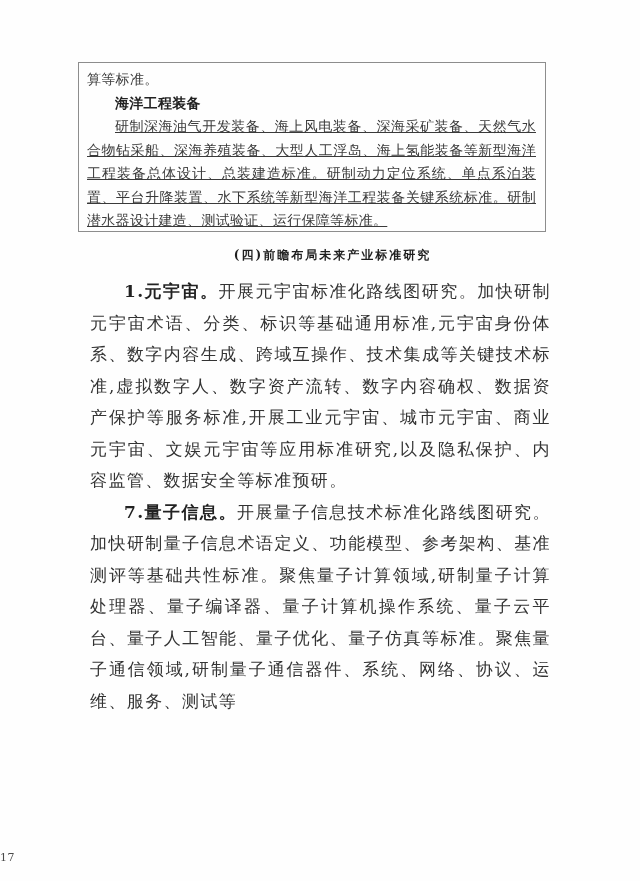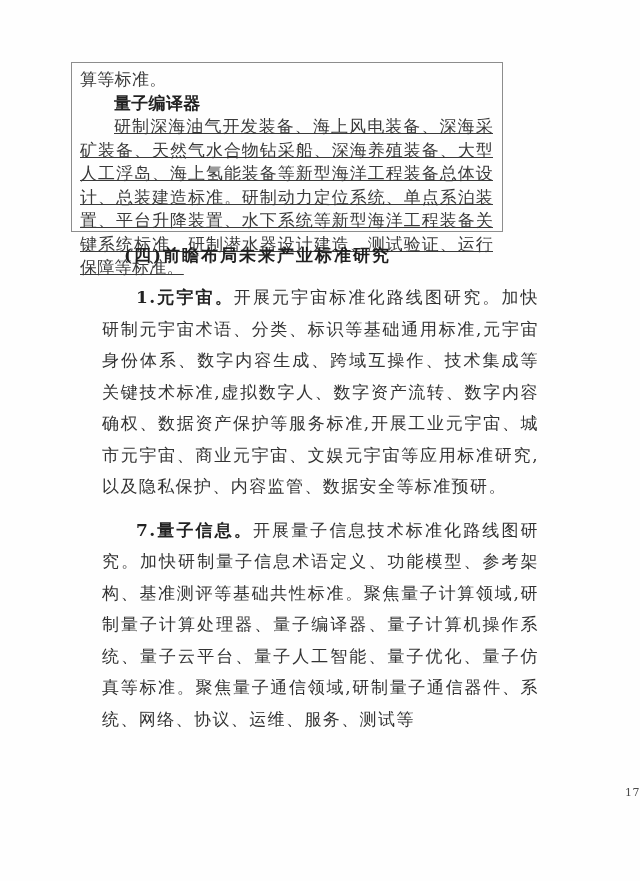--- a/index.html
+++ b/index.html
@@ -12,28 +12,28 @@
     width: 640px;
     height: 881px;
     background: #fefefe;
     font-family: "DejaVu Serif", "Liberation Serif", serif;
     color: #2e2e2e;
     overflow: hidden;
   }
   
   .callout {
     position: absolute;
-    left: 71px;
+    left: 78px;
     top: 62px;
-    width: 432px;
+    width: 468px;
     height: 170px;
     box-sizing: border-box;
     border: 1px solid #8d8d8d;
     padding: 5px 9px 5px 8px;
-    font-size: 17px;
+    font-size: 14px;
     line-height: 23.5px;
     letter-spacing: 0.3px;
     color: #3a3a3a;
     text-align: justify;
   }
   .callout .cont {
     text-indent: 0;
   }
   .callout .subhead {
     font-weight: bold;
@@ -46,60 +46,61 @@
     text-decoration: underline;
   }
   
   .content {
     position: absolute;
     left: 90px;
     top: 240px;
     width: 461px;
   }
   .section-heading {
-    font-size: 17px;
+    font-size: 12px;
     font-weight: bold;
     color: #1f1f1f;
     letter-spacing: 2px;
     text-indent: 2em;
     margin: 0 0 6px 0;
     line-height: 30px;
+    text-align: center;
   }
   .para {
-    margin: 12px;
+    margin: 0;
     font-size: 17px;
     line-height: 31.5px;
     letter-spacing: 1.4px;
     text-align: justify;
     text-indent: 2em;
     color: #333333;
   }
   .para .lead {
     font-weight: bold;
     color: #222222;
   }
   .page-footer {
     position: absolute;
     left: 0;
-    top: 786px;
+    top: 851px;
     width: 100%;
-    text-align: right;
+    text-align: left;
     font-size: 11px;
     color: #4a4a4a;
     letter-spacing: 0.5px;
   }
 </style>
 </head>
 <body>
 
 <div class="page">
 
   <div class="callout">
     <div class="cont">算等标准。</div>
-    <div class="subhead">量子编译器</div>
+    <div class="subhead">海洋工程装备</div>
     <div class="cbody">研制深海油气开发装备、海上风电装备、深海采矿装备、天然气水合物钻采船、深海养殖装备、大型人工浮岛、海上氢能装备等新型海洋工程装备总体设计、总装建造标准。研制动力定位系统、单点系泊装置、平台升降装置、水下系统等新型海洋工程装备关键系统标准。研制潜水器设计建造、测试验证、运行保障等标准。</div>
   </div>
 
   <div class="content">
     <h2 class="section-heading">(四)前瞻布局未来产业标准研究</h2>
 
     <p class="para"><span class="lead">1.元宇宙。</span><span>开展元宇宙标准化路线图研究。加快研制元宇宙术语、分类、标识等基础通用标准,元宇宙身份体系、数字内容生成、跨域互操作、技术集成等关键技术标准,虚拟数字人、数字资产流转、数字内容确权、数据资产保护等服务标准,开展工业元宇宙、城市元宇宙、商业元宇宙、文娱元宇宙等应用标准研究,以及隐私保护、内容监管、数据安全等标准预研。</span></p>
 
 
     <p class="para"><span class="lead">7.量子信息。</span><span>开展量子信息技术标准化路线图研究。加快研制量子信息术语定义、功能模型、参考架构、基准测评等基础共性标准。聚焦量子计算领域,研制量子计算处理器、量子编译器、量子计算机操作系统、量子云平台、量子人工智能、量子优化、量子仿真等标准。聚焦量子通信领域,研制量子通信器件、系统、网络、协议、运维、服务、测试等</span></p>

